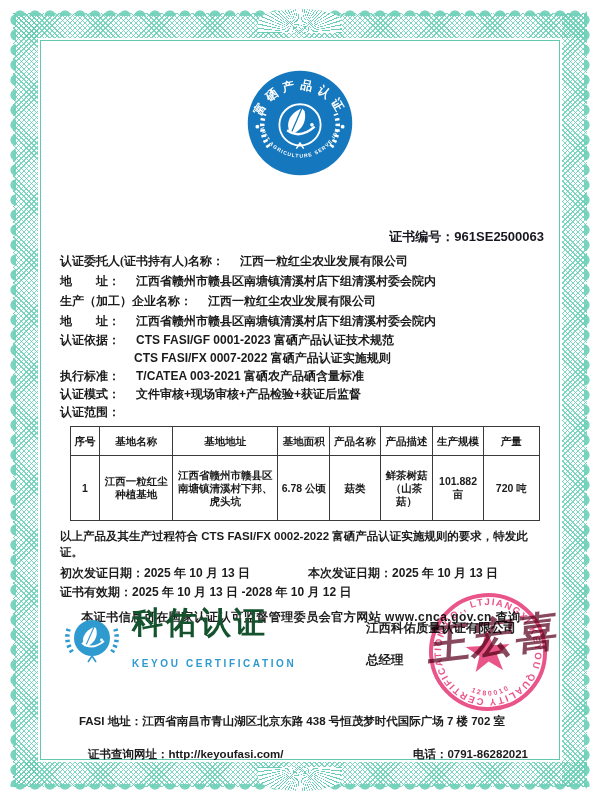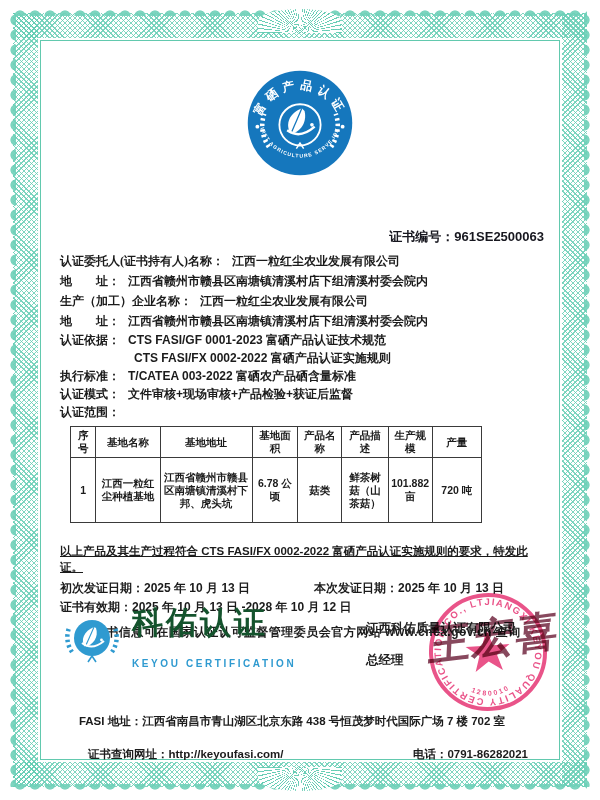--- a/index.html
+++ b/index.html
@@ -38,31 +38,31 @@
   .title{position:absolute;top:183px;left:0;right:0;text-align:center;
          font-size:28px;font-weight:800;letter-spacing:10px;padding-left:10px;color:#111;}
   .certno{position:absolute;top:228px;left:0;right:56px;text-align:right;
           font-size:13px;font-weight:700;color:#17171f;padding-left:28px;}
 
   
   .body{position:absolute;top:251px;left:60px;right:58px;font-weight:700;color:#1b1b1b;}
   .iline{font-size:12px;line-height:20px;white-space:nowrap;}
   .iline.tight{line-height:18px;}
   .iline.cont{padding-left:74px;}
-  .iline .lb{margin-right:8px;font-family:Liberation Serif, serif;}
-
-  table.scope{border-collapse:collapse;width:412px;margin:5px 0 0 10px;table-layout:fixed;
+  .iline .lb{margin-right:16px;font-family:Liberation Serif, serif;}
+
+  table.scope{border-collapse:collapse;width:470px;margin:5px 0 0 10px;table-layout:fixed;
               font-size:10.5px;font-weight:700;text-align:center;color:#1b1b1b;}
   table.scope th,table.scope td{border:1px solid #3a3a3a;padding:2px 2px;vertical-align:middle;
               word-break:break-all;line-height:13px;}
   table.scope th{height:24px;font-weight:700;}
   table.scope td{height:60px;}
 
-  .statement{font-size:11.5px;margin-top:20px;line-height:16px;text-decoration:underline;}
-  .dates{font-size:12px;margin-top:4px;line-height:19px;display:flex;gap:6px;}
+  .statement{font-size:11.5px;margin-top:7px;line-height:16px;}
+  .dates{font-size:12px;margin-top:4px;line-height:19px;display:flex;}
   .dates .d2{margin-left:58px;}
   .validity{font-size:12px;line-height:19px;}
   .notice{font-size:12px;margin-top:7px;text-align:center;letter-spacing:.5px;}
 
   
   .kylogo{position:absolute;left:60px;top:606px;display:flex;align-items:center;}
   .kylogo svg{width:64px;height:64px;}
   .kytext{margin-left:8px;}
   .ky-cn{font-size:31px;font-weight:800;color:#14532d;letter-spacing:3px;line-height:30px;}
   .ky-en{font-size:10px;font-weight:700;color:#2f9ad0;letter-spacing:2.6px;margin-top:20px;}
@@ -126,22 +126,22 @@
   <div class="certno">
     <span>证书编号：</span><span>961SE2500063</span>
   </div>
 
   <div class="body">
     <div class="iline"><span class="lb">认证委托人(证书持有人)名称：</span><span>江西一粒红尘农业发展有限公司</span></div>
     <div class="iline"><span class="lb">地　　址：</span><span>江西省赣州市赣县区南塘镇清溪村店下组清溪村委会院内</span></div>
     <div class="iline"><span class="lb">生产（加工）企业名称：</span><span>江西一粒红尘农业发展有限公司</span></div>
     <div class="iline"><span class="lb">地　　址：</span><span>江西省赣州市赣县区南塘镇清溪村店下组清溪村委会院内</span></div>
     <div class="iline tight"><span class="lb">认证依据：</span><span>CTS FASI/GF 0001-2023 富硒产品认证技术规范</span></div>
-    <div class="iline tight cont"><span>CTS FASI/FX 0002-2022 富硒产品认证实施规则</span></div>
-    <div class="iline tight"><span class="lb">执行标准：</span><span>T/CATEA 003-2022 富硒农产品硒含量标准</span></div>
+    <div class="iline tight cont"><span>CTS FASI/FX 0007-2022 富硒产品认证实施规则</span></div>
+    <div class="iline tight"><span class="lb">执行标准：</span><span>T/CATEA 003-2021 富硒农产品硒含量标准</span></div>
     <div class="iline tight"><span class="lb">认证模式：</span><span>文件审核+现场审核+产品检验+获证后监督</span></div>
     <div class="iline tight"><span class="lb">认证范围：</span></div>
 
     <table class="scope">
       <colgroup>
         <col style="width:6.2%">
           <col style="width:15.6%">
           <col style="width:22.4%">
           <col style="width:11.1%">
         <col style="width:10.7%">

